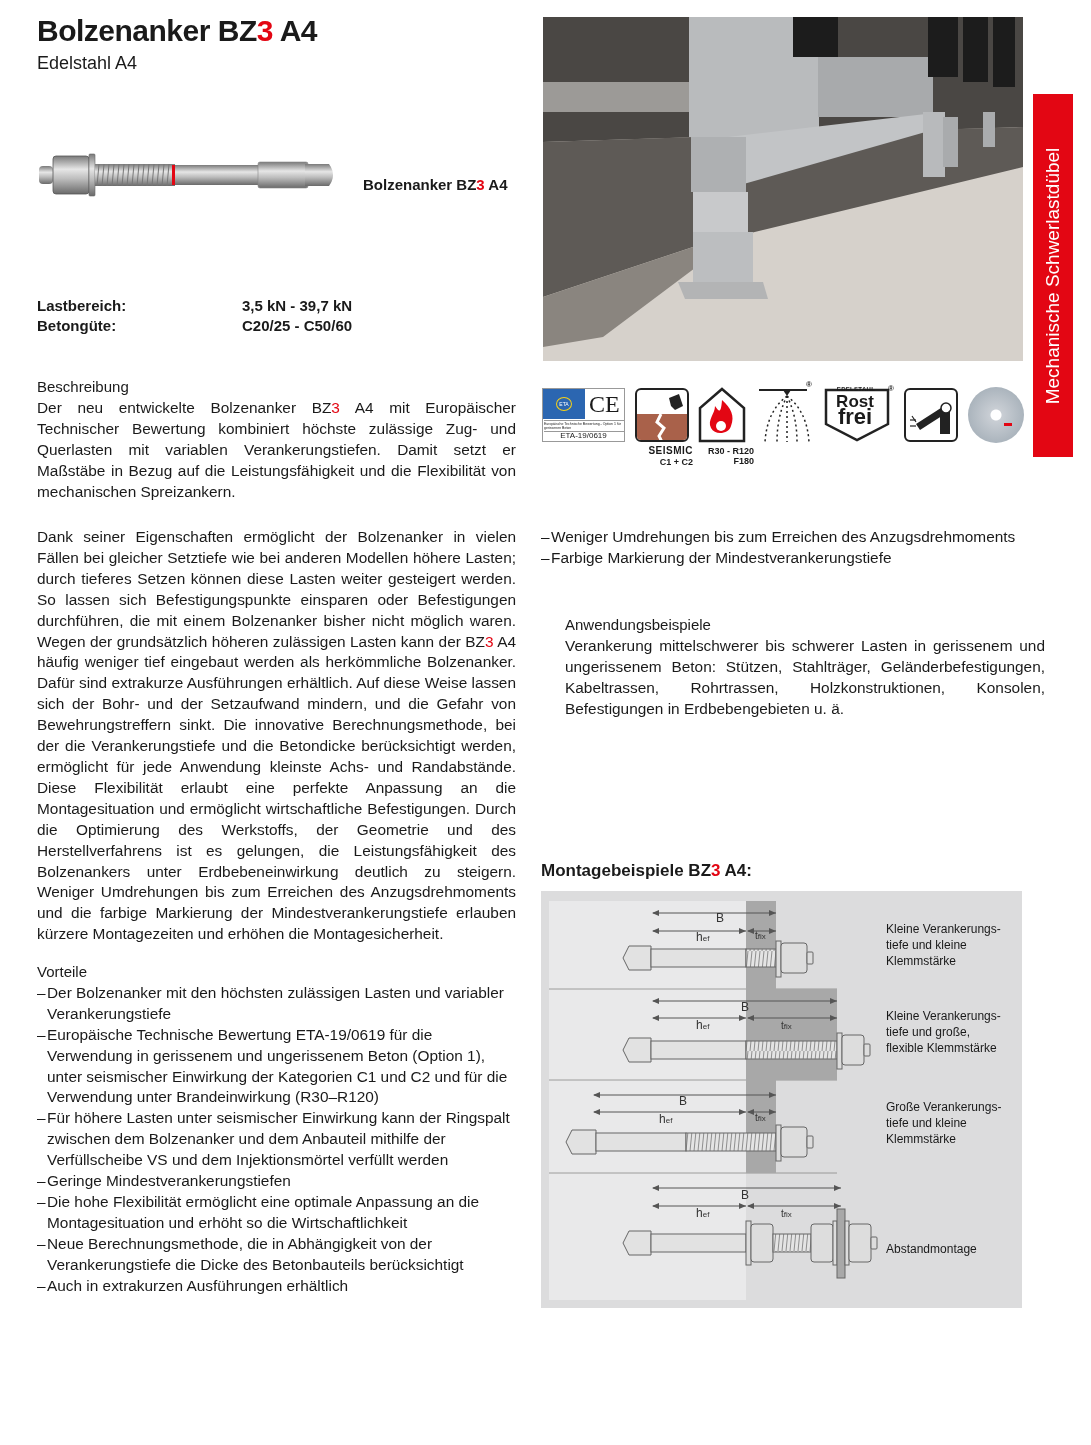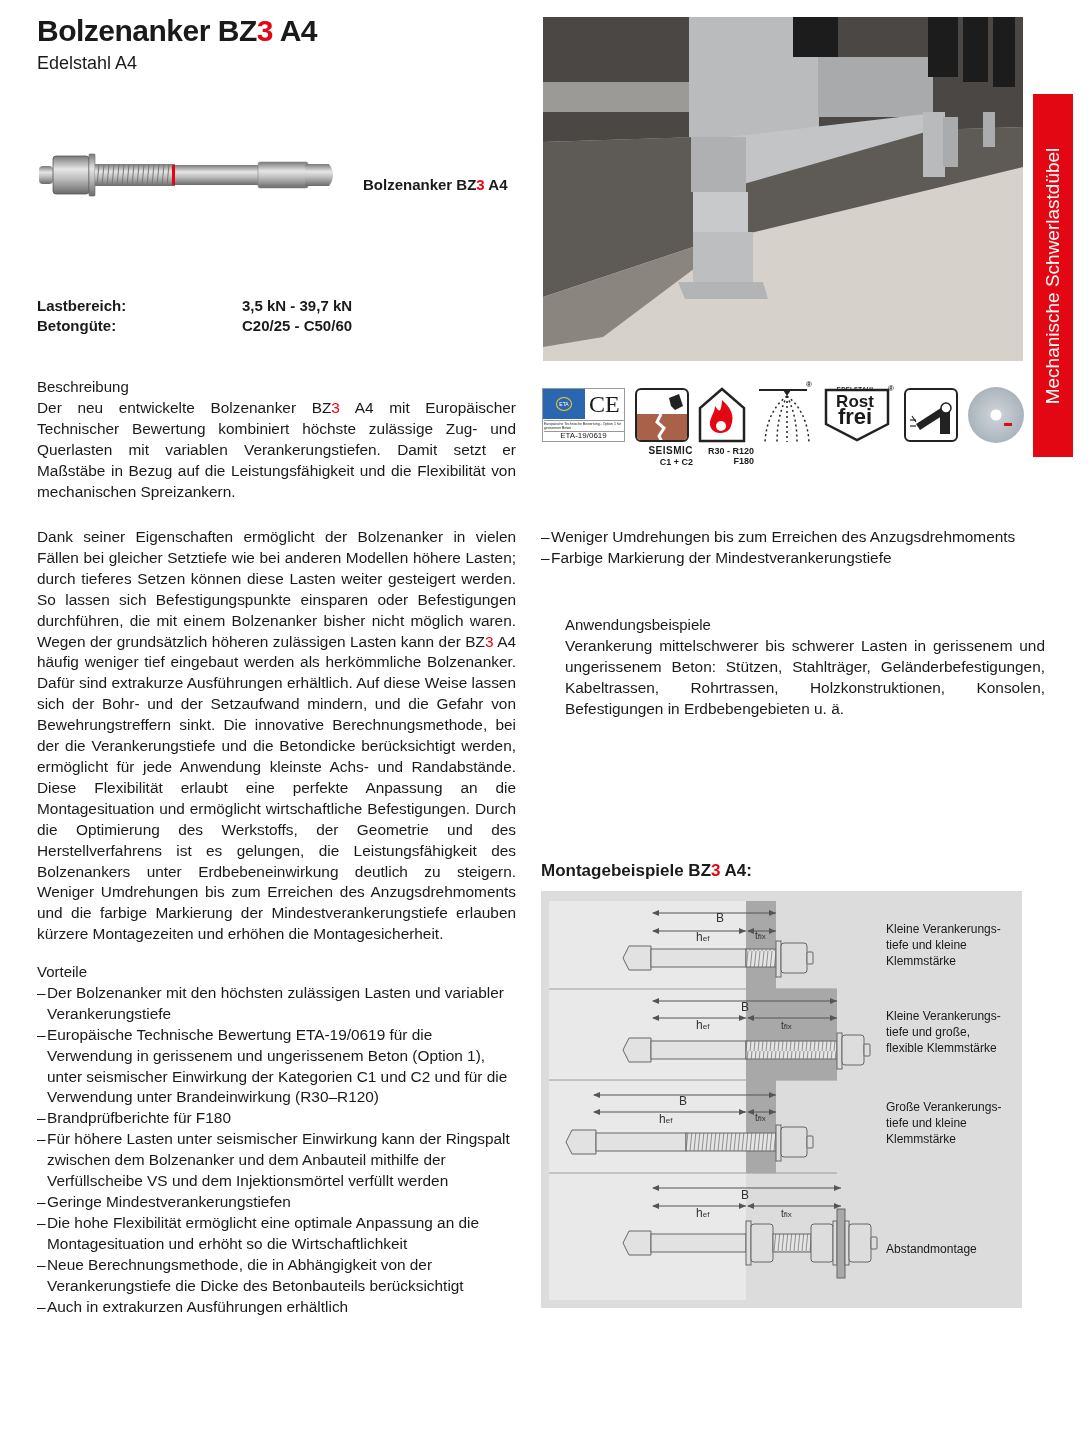--- a/index.html
+++ b/index.html
@@ -207,21 +207,20 @@
   <div class="body-text"><span>Der neu entwickelte Bolzenanker BZ</span><span class="red">3</span><span> A4 mit Europäischer Technischer Bewertung kombiniert höchste zulässige Zug- und Querlasten mit variablen Verankerungstiefen. Damit setzt er Maßstäbe in Bezug auf die Leistungsfähigkeit und die Flexibilität von mechanischen Spreizankern.</span></div>
 </div>
 
 <div class="abs main-text body-text"><span>Dank seiner Eigenschaften ermöglicht der Bolzenanker in vielen Fällen bei gleicher Setztiefe wie bei anderen Modellen höhere Lasten; durch tieferes Setzen können diese Lasten weiter gesteigert werden. So lassen sich Befestigungspunkte einsparen oder Befestigungen durchführen, die mit einem Bolzenanker bisher nicht möglich waren. Wegen der grundsätzlich höheren zulässigen Lasten kann der BZ</span><span class="red">3</span><span> A4 häufig weniger tief eingebaut werden als herkömmliche Bolzenanker. Dafür sind extrakurze Ausführungen erhältlich. Auf diese Weise lassen sich der Bohr- und der Setzaufwand mindern, und die Gefahr von Bewehrungstreffern sinkt. Die innovative Berechnungsmethode, bei der die Verankerungstiefe und die Betondicke berücksichtigt werden, ermöglicht für jede Anwendung kleinste Achs- und Randabstände. Diese Flexibilität erlaubt eine perfekte Anpassung an die Montagesituation und ermöglicht wirtschaftliche Befestigungen. Durch die Optimierung des Werkstoffs, der Geometrie und des Herstellverfahrens ist es gelungen, die Leistungsfähigkeit des Bolzenankers unter Erdbebeneinwirkung deutlich zu steigern. Weniger Umdrehungen bis zum Erreichen des Anzugsdrehmoments und die farbige Markierung der Mindestverankerungstiefe erlauben kürzere Montagezeiten und erhöhen die Montagesicherheit.</span></div>
 
 <div class="abs vorteile body-text">
   <div class="h">Vorteile</div>
   <ul class="dash">
     <li>Der Bolzenanker mit den höchsten zulässigen Lasten und variabler Verankerungstiefe</li>
     <li>Europäische Technische Bewertung ETA-19/0619 für die Verwendung in gerissenem und ungerissenem Beton (Option 1), unter seismischer Einwirkung der Kategorien C1 und C2 und für die Verwendung unter Brandeinwirkung (R30–R120)</li>
-    <li>Brandprüfberichte für F180</li>
     <li>Für höhere Lasten unter seismischer Einwirkung kann der Ringspalt zwischen dem Bolzenanker und dem Anbauteil mithilfe der Verfüllscheibe VS und dem Injektionsmörtel verfüllt werden</li>
     <li>Geringe Mindestverankerungstiefen</li>
     <li>Die hohe Flexibilität ermöglicht eine optimale Anpassung an die Montagesituation und erhöht so die Wirtschaftlichkeit</li>
     <li>Neue Berechnungsmethode, die in Abhängigkeit von der Verankerungstiefe die Dicke des Betonbauteils berücksichtigt</li>
     <li>Auch in extrakurzen Ausführungen erhältlich</li>
   </ul>
 </div>
 
 <div class="abs right-list body-text">
   <ul class="dash">

